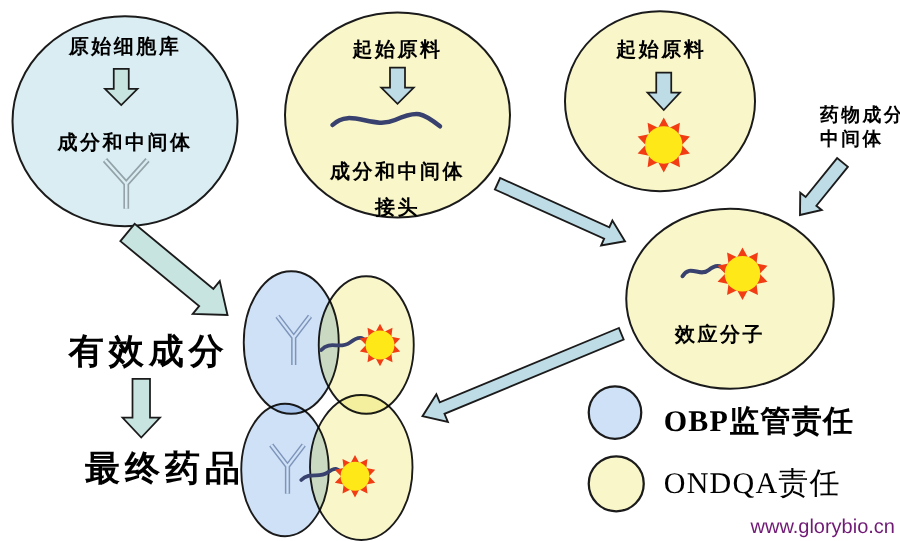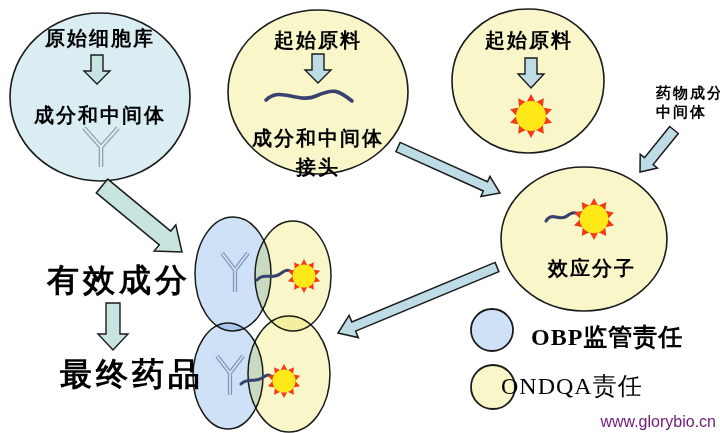--- a/index.html
+++ b/index.html
@@ -2,23 +2,23 @@
 <html><head>
 <meta charset="utf-8">
 <style>
   html,body{margin:0;padding:0;background:#ffffff;}
   .stage{position:relative;width:720px;height:433px;background:#ffffff;overflow:hidden;
          font-family:"Liberation Serif",serif;}
   .stage svg{position:absolute;left:0;top:0;}
   .t{position:absolute;color:#000;white-space:nowrap;font-family:"Liberation Serif",serif;}
   .ctr{transform:translate(-50%,-50%);}
   .vctr{transform:translateY(-50%);}
-  .f16{font-size:20px;font-weight:600;letter-spacing:2px;}
+  .f16{font-size:16px;font-weight:600;letter-spacing:2px;}
   .f15{font-size:15px;font-weight:600;letter-spacing:2px;}
-  .f26{font-size:32px;font-weight:700;letter-spacing:4px;}
+  .f26{font-size:28px;font-weight:700;letter-spacing:4px;}
   .f24{font-size:24px;font-weight:500;letter-spacing:1px;}
   .watermark{font-family:"Liberation Sans",sans-serif;font-size:16px;font-weight:500;color:#701a75;letter-spacing:0;}
   .twoline{line-height:19px;}
 </style>
 </head>
 <body>
 
 <div class="stage">
   <svg width="720" height="433" viewBox="0 0 720 433">
     <defs>
@@ -84,22 +84,22 @@
   <div class="t f16 ctr" style="left:318px;top:119px;margin-top:48px;">接头</div>
   <div class="t f16 ctr" style="left:318px;top:138px;">成分和中间体</div>
 
   <div class="t f16 ctr" style="left:529px;top:40px;">起始原料</div>
 
   <div class="t f15 twoline" style="left:656px;top:84px;">
     <div>药物成分</div>
     <div>中间体</div>
   </div>
 
-  <div class="t f16 ctr" style="left:592px;top:268px;">效应分子</div>
+  <div class="t f16 ctr" style="left:576px;top:268px;">效应分子</div>
 
   <div class="t f26 ctr" style="left:119px;top:281px;">有效成分</div>
   <div class="t f26 ctr" style="left:132px;top:375px;">最终药品</div>
 
   <div class="t f24 vctr" style="left:531px;top:337px;font-weight:bold;">OBP监管责任</div>
-  <div class="t f24 vctr" style="left:501px;top:386px;">ONDQA责任</div>
+  <div class="t f24 vctr" style="left:531px;top:386px;">ONDQA责任</div>
 
   <div class="t watermark" style="right:4px;top:413px;">www.glorybio.cn</div>
 </div>
 
 </body></html>

